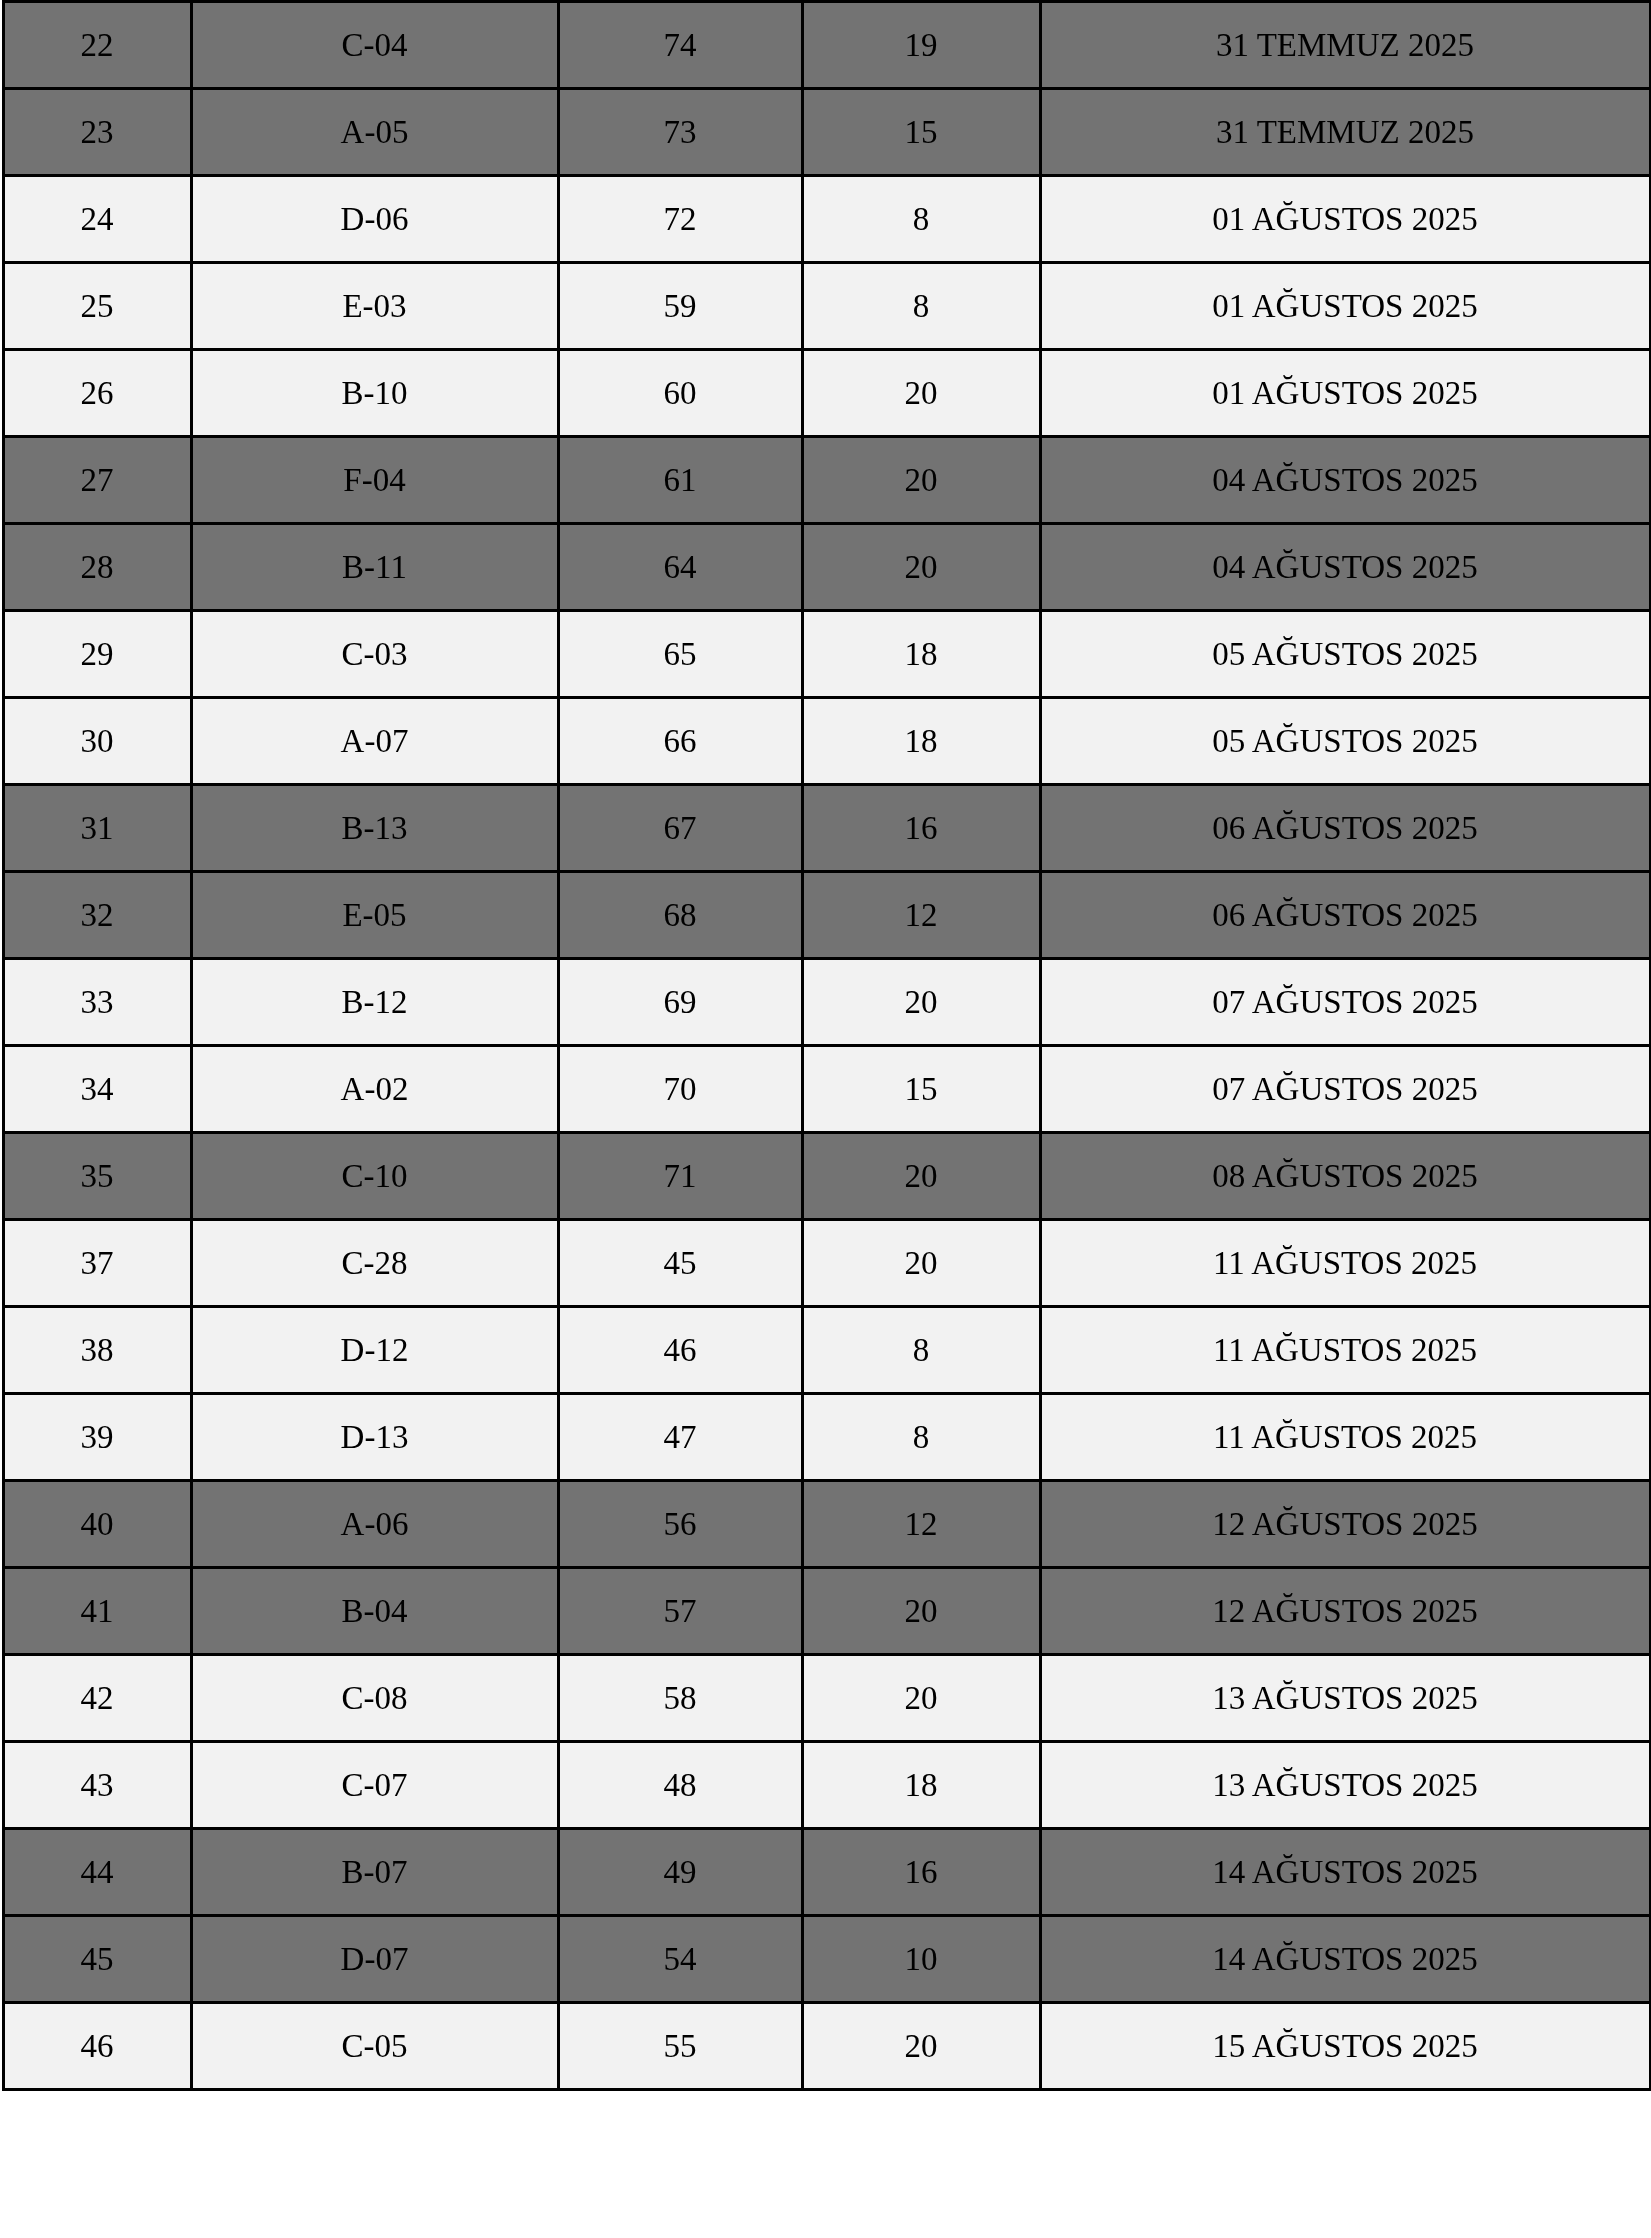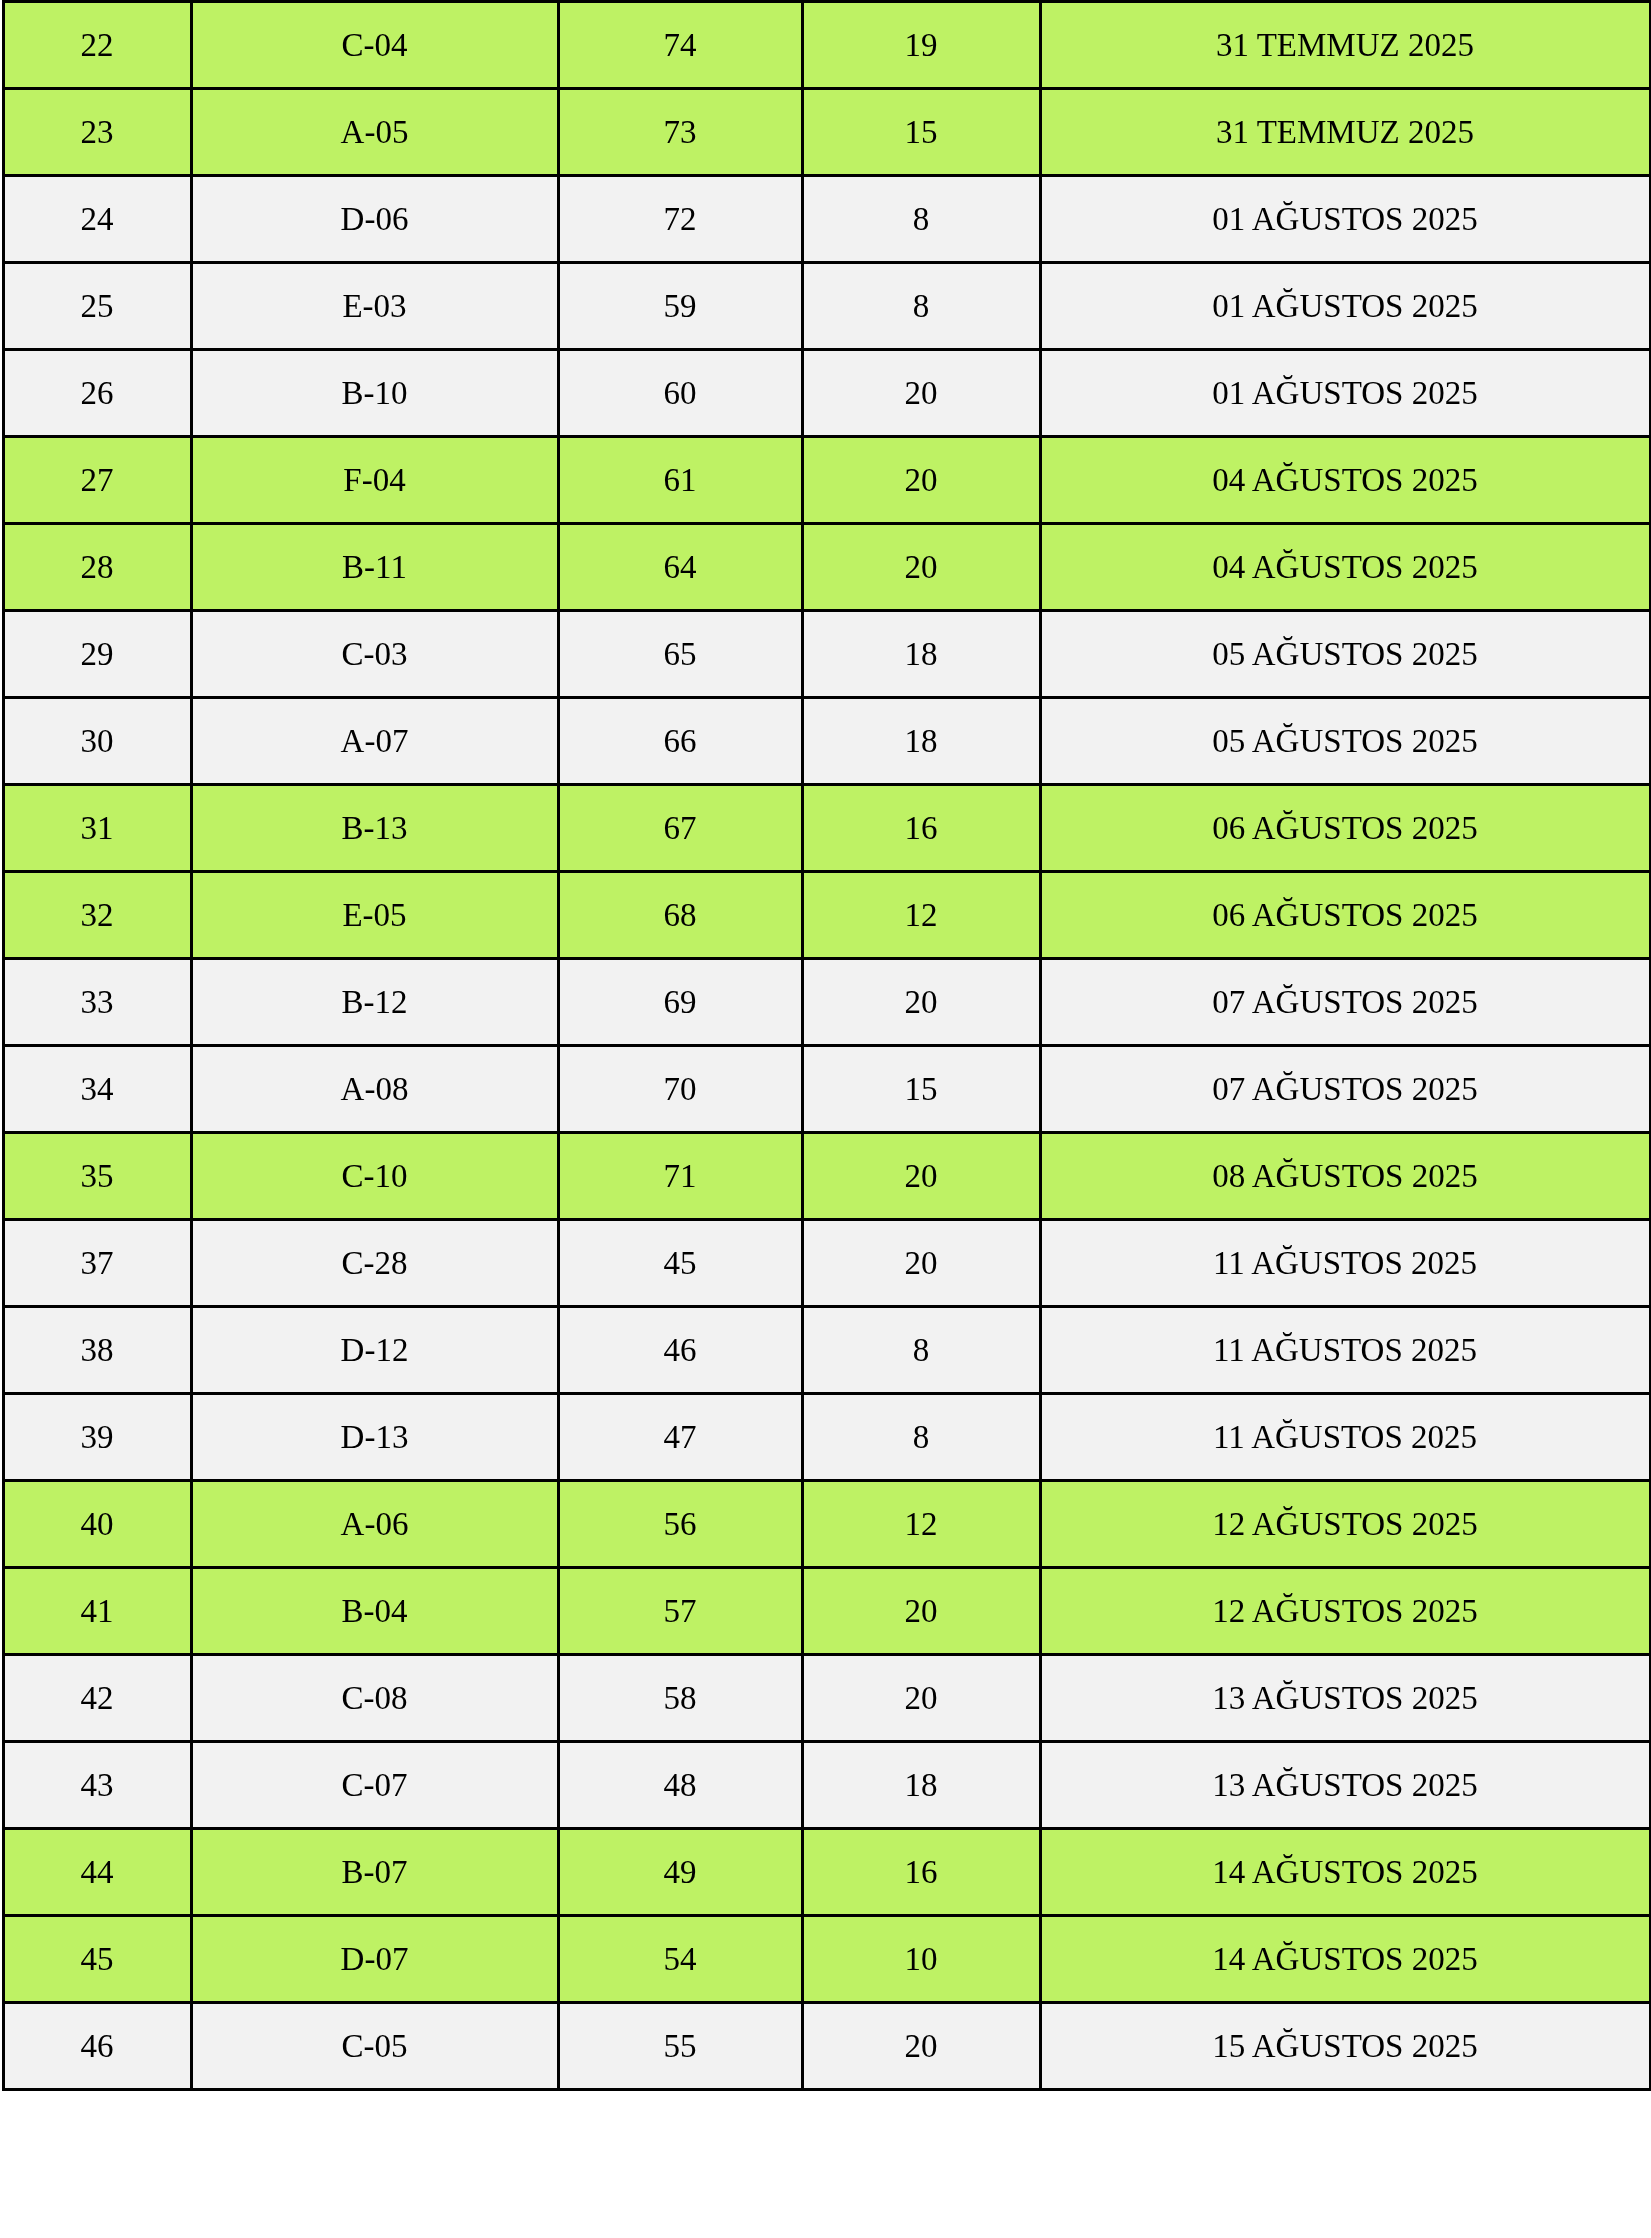--- a/index.html
+++ b/index.html
@@ -18,21 +18,21 @@
     border: 3px solid #000000;
     text-align: center;
     vertical-align: middle;
     height: 84px;
     padding: 0;
     line-height: 1;
   }
   table.schedule td.c1, table.schedule td.c2 { border-right-width: 2.2px; }
   table.schedule td.c3 { border-right-width: 2.2px; margin-left: 35px; }
   table.schedule tr.shaded td { background: #f2f2f2; }
-  table.schedule tr.plain td { background: #bef264; }
+  table.schedule tr.plain td { background: #737373; }
   col.w1 { width: 188px; }
   col.w2 { width: 367px; }
   col.w3 { width: 244px; }
   col.w4 { width: 238px; }
   col.w5 { width: 610px; }
 </style>
 </head>
 <body>
 
 <table class="schedule">
@@ -123,21 +123,21 @@
   </tr>
       <tr class="shaded">
     <td class="c1">33</td>
     <td class="c2">B-12</td>
     <td class="c3">69</td>
     <td class="c4">20</td>
     <td class="c5">07 AĞUSTOS 2025</td>
   </tr>
       <tr class="shaded">
     <td class="c1">34</td>
-    <td class="c2">A-08</td>
+    <td class="c2">A-02</td>
     <td class="c3">70</td>
     <td class="c4">15</td>
     <td class="c5">07 AĞUSTOS 2025</td>
   </tr>
       <tr class="plain">
     <td class="c1">35</td>
     <td class="c2">C-10</td>
     <td class="c3">71</td>
     <td class="c4">20</td>
     <td class="c5">08 AĞUSTOS 2025</td>

